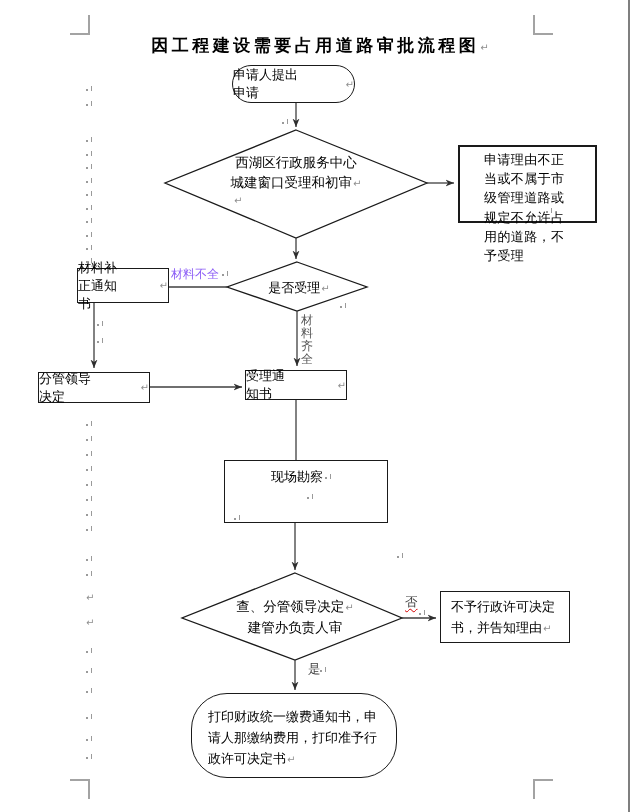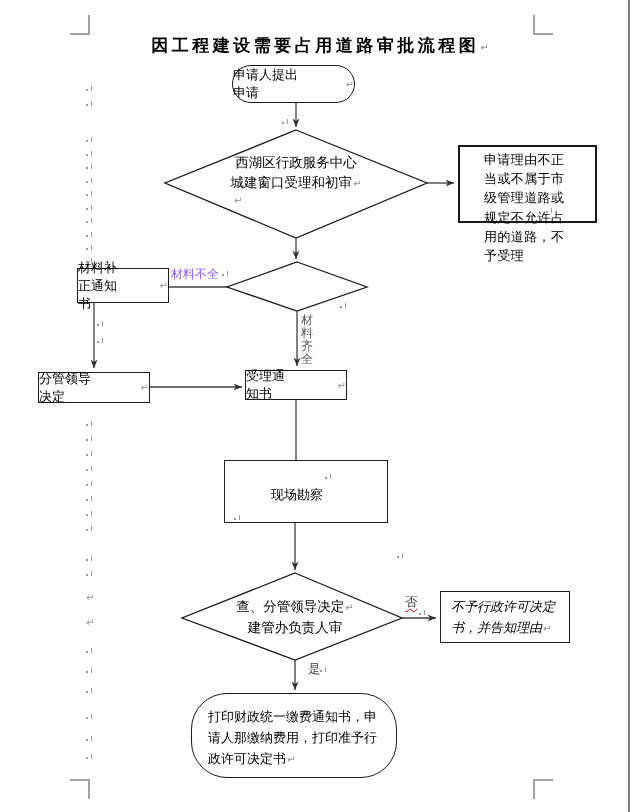--- a/index.html
+++ b/index.html
@@ -19,23 +19,23 @@
          font-size:17px;font-weight:bold;letter-spacing:3.5px;white-space:nowrap;}
   
   .node{position:absolute;background:#fff;border:1.5px solid #1a1a1a;box-sizing:border-box;
         display:flex;align-items:center;justify-content:center;font-size:13px;z-index:2;gap:39px;}
   .stadium1{left:232px;top:65px;width:123px;height:38px;border-radius:19px;}
   .rbox1{left:458px;top:145px;width:139px;height:78px;border-width:2px;align-items:flex-start;justify-content:flex-start;padding:3px 24px;}
   .rbox1 .wrap{width:122px;line-height:19.2px;letter-spacing:0.4px;}
   .box1{left:37px;top:268px;width:92px;height:35px;margin-left:40px;}
   .box2{left:38px;top:372px;width:112px;height:31px;}
   .box3{left:245px;top:370px;width:102px;height:30px;}
-  .box4{left:224px;top:460px;width:164px;height:63px;align-items:center;}
+  .box4{left:224px;top:460px;width:164px;height:63px;align-items:flex-start;}
   .box4 .wrap{margin-top:7px;width:100%;text-align:center;transform:translateX(-9px);}
-  .rbox2{left:440px;top:591px;width:130px;height:52px;align-items:flex-start;justify-content:flex-start;padding:4px 10px;font-style:italic;}
+  .rbox2{left:440px;top:591px;width:130px;height:52px;align-items:flex-start;justify-content:flex-start;padding:4px 10px;}
   .rbox2 .wrap{width:108px;line-height:21px;}
   .stadium2{left:191px;top:693px;width:206px;height:85px;border-radius:36px;
             align-items:flex-start;justify-content:flex-start;padding:12px 0 0 16px;}
   .stadium2 .wrap{width:172px;line-height:21px;}
   
   .dtext{position:absolute;text-align:center;z-index:3;font-size:13.5px;line-height:19.5px;}
   .d1text{left:196px;top:153px;width:200px;}
   .d2text{left:239px;top:278px;width:120px;font-size:13px;}
   .d3text{left:195px;top:597px;width:200px;}
   
@@ -123,20 +123,21 @@
 
   <div class="node stadium2">
       <div class="wrap"><span>打印财政统一缴费通知书，申请人那缴纳费用，打印准予行政许可决定书</span><span class="ret">↵</span></div>
     </div>
 
   <div class="dtext d1text">
     <div>西湖区行政服务中心</div>
     <div><span>城建窗口受理和初审</span><span class="ret">↵</span></div>
   </div>
 
+  <div class="dtext d2text"><span>是否受理</span><span class="ret">↵</span></div>
 
   <div class="dtext d3text">
     <div><span>查、分管领导决定</span><span class="ret">↵</span></div>
     <div>建管办负责人审</div>
   </div>
 
   <div class="elabel" style="left:171px;top:266px;">材料不全</div>
   <div class="vlabel" style="left:301px;top:314px;">材
 料
 齐

